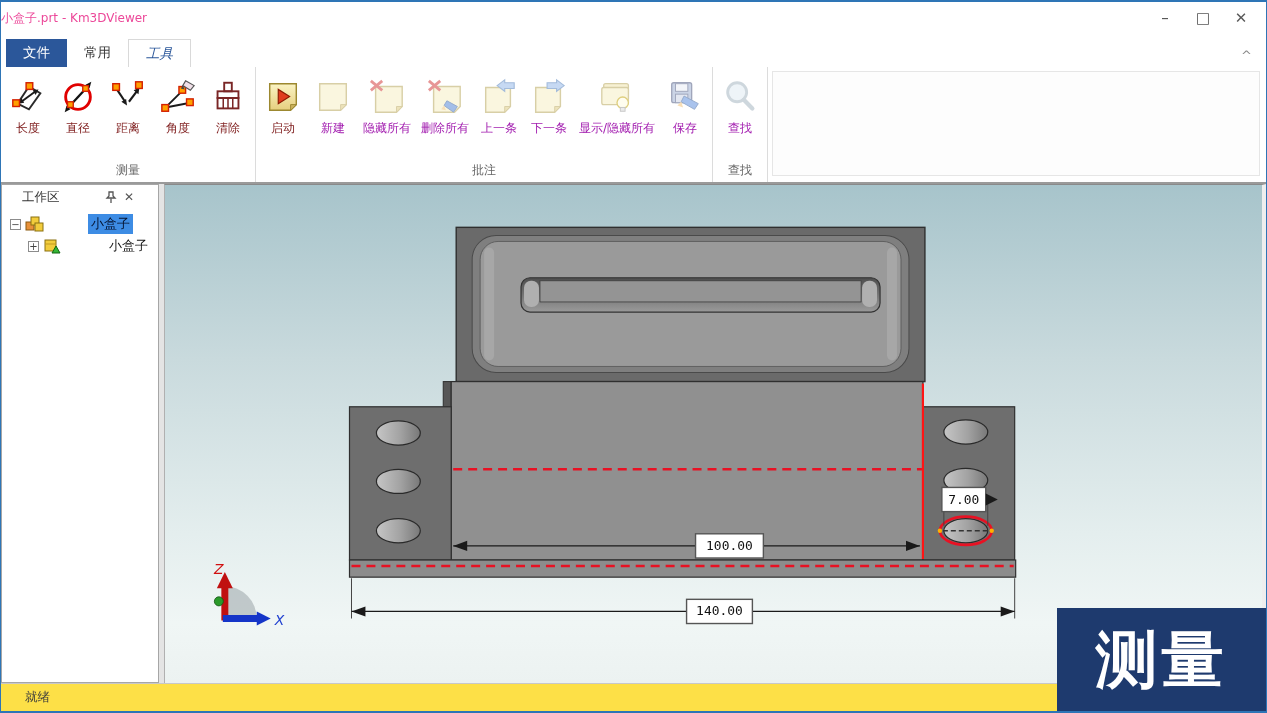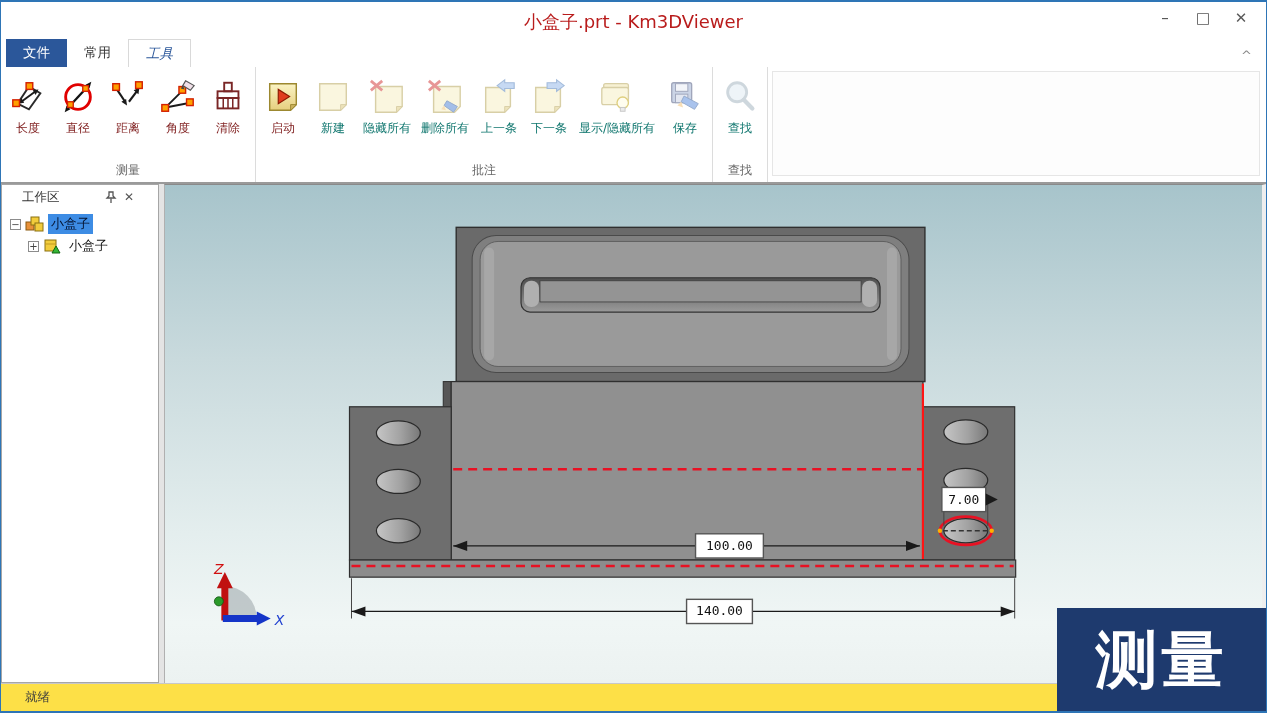--- a/index.html
+++ b/index.html
@@ -7,58 +7,58 @@
   body { font-family:"DejaVu Sans","Liberation Sans",sans-serif; }
 
   .window{
     width:1267px; height:713px; position:relative;
     border:1px solid #2e75b6; border-top:2px solid #2e75b6; border-bottom:2px solid #2e75b6;
     display:flex; flex-direction:column; background:#fff; overflow:hidden;
   }
 
   
   .titlebar{ height:34px; position:relative; background:#fff; flex:0 0 auto; }
-  .title-text{ position:absolute; left:0; right:0; top:8px; text-align:center;
-    font-size:18px; color:#b91c1c; }
+  .title-text{ position:absolute; left:0; right:0; top:8px; 
+    font-size:12px; color:#ec4899; }
   .win-controls{ position:absolute; right:6px; top:2px; display:flex; }
   .win-btn{ width:38px; height:28px; display:flex; align-items:center; justify-content:center;
     color:#595959; font-size:15px; cursor:default; }
 
   
   .tabrow{ height:31px; display:flex; align-items:flex-end; background:#fff; flex:0 0 auto; position:relative; }
   .tab{ height:28px; padding:12px 17px; display:flex; align-items:center; font-size:13.5px; color:#3c3c3c; }
   .tab.file{ background:#2b579a; color:#fff; margin-left:5px; }
   .tab.active{ color:#2b579a; background:#fff; border:1px solid #d9d9d9; border-bottom:none;font-style:italic; }
   .ribbon-collapse{ position:absolute; right:14px; bottom:4px; color:#8a8a8a; font-size:13px; }
 
   
   .ribbon{ height:117px; background:#fff; border-bottom:2px solid #9a9a9a; display:flex; flex:0 0 auto; }
   .rgroup{ display:flex; flex-direction:column; border-right:1px solid #dcdcdc; padding:2px 2px 0 2px; }
   .rgroup-buttons{ flex:1; display:flex; align-items:flex-start; padding-top:4px; }
   .rgroup-label{ height:20px; text-align:center; font-size:12px; color:#666; }
   .rb-btn{ display:flex; flex-direction:column; align-items:center; padding:3px 5px; min-width:46px; }
   .rb-icon{ width:40px; height:42px; display:flex; align-items:center; justify-content:center; }
   .rb-label{ font-size:12px; color:#7f1d1d; white-space:nowrap; margin-top:2px; }
-  .rb-btn.disabled .rb-label{ color:#0f766e; }
+  .rb-btn.disabled .rb-label{ color:#a21caf; }
   .rb-btn.disabled .rb-icon{ opacity:.5; }
   .ribbon-empty{ flex:1; margin:4px 6px 6px 4px; border:1px solid #e6e6e6; background:#fdfdfd; }
 
   
   .main{ flex:1; display:flex; min-height:0; }
 
   .panel{ width:158px; border:1px solid #a6a6a6; background:#fff; display:flex; flex-direction:column; }
   .panel-header{ height:24px; display:flex; align-items:center; padding:0 20px; font-size:12.5px; color:#333; }
   .panel-header .ph-title{ flex:1; }
   .ph-icon{ width:18px; height:18px; display:flex; align-items:center; justify-content:center; color:#555; font-size:12px; }
   .tree{ flex:1; padding-top:4px; font-size:13px; color:#111; }
   .tree-row{ display:flex; align-items:center; height:22px; }
   .tree-row .expander{ width:11px; height:11px; border:1px solid #8c8c8c; background:#fff;
     font-size:10px; line-height:9px; text-align:center; color:#444; margin-right:4px; flex:0 0 auto; }
   .tree-row .node-icon{ width:20px; height:17px; margin-right:3px; flex:0 0 auto; }
-  .tree-label{ padding:1px 3px; }
+  .tree-label{ padding:1px 3px;margin-left:40px; }
   .tree-label.selected{ background:#3d8ce4; color:#04122e; }
   .indent1{ padding-left:8px; } .indent2{ padding-left:26px; }
 
   .splitter{ width:5px; background:#e4e4e4; }
 
   .viewport{ flex:1; position:relative; border-top:1px solid #8a8a8a; border-left:1px solid #b0b0b0;
     background:linear-gradient(180deg,#a7c4cb 0%,#c9dadd 35%,#e4eeee 70%,#f0f6f5 88%,#ecf2f1 100%);
     border-right:4px solid #eeeeee; overflow:hidden; }
   .viewport svg.scene{ position:absolute; inset:0; width:100%; height:100%; }
 

